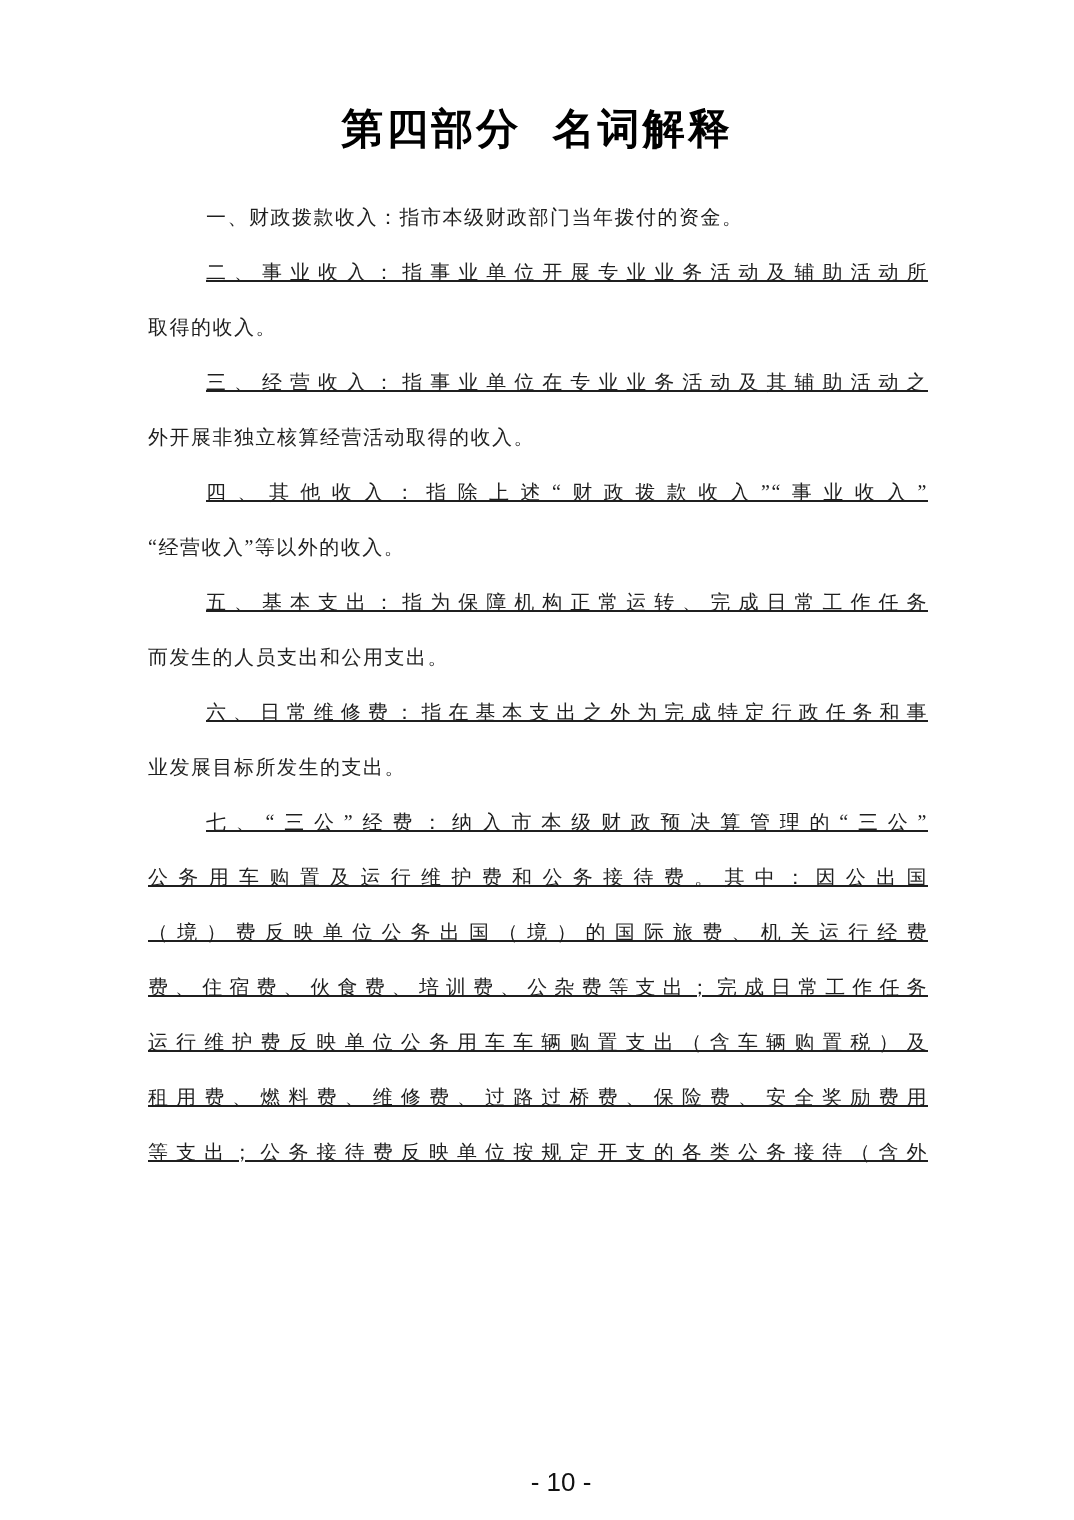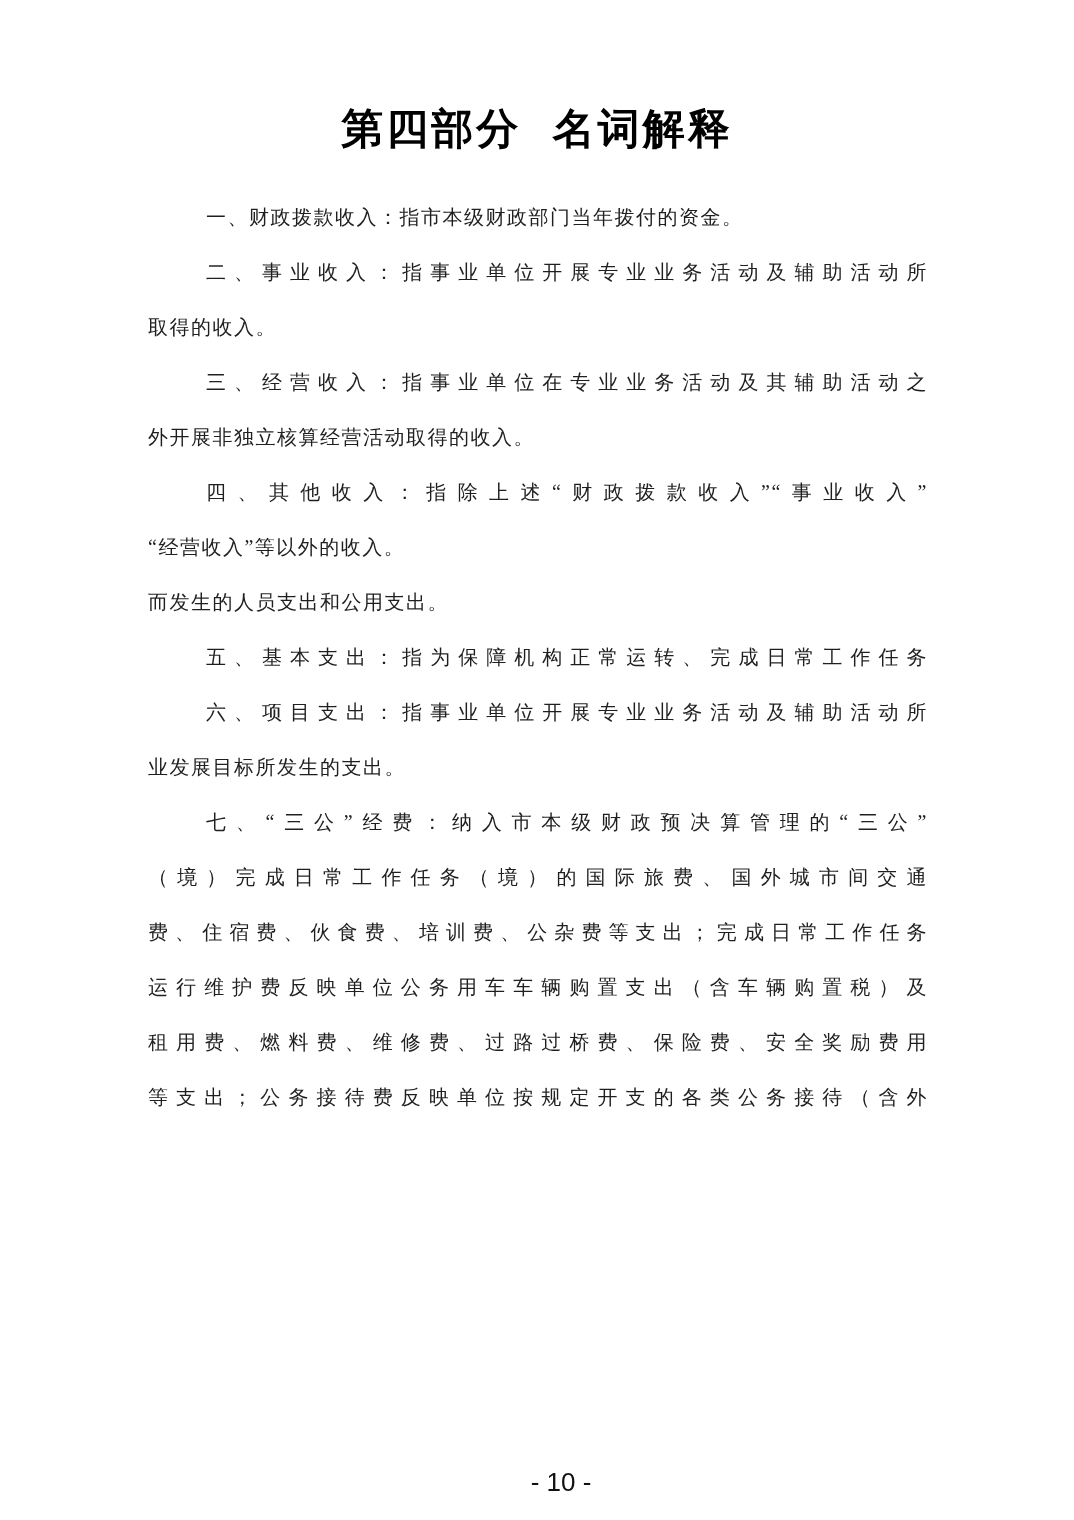--- a/index.html
+++ b/index.html
@@ -47,20 +47,21 @@
     font-size: 20px;
     letter-spacing: 1.5px;
     white-space: normal;
     overflow: visible;
   }
   .line.indent { text-indent: 58px; }
   .line.fill {
     text-align: justify;
     text-align-last: justify;
     text-justify: inter-character;
+    text-decoration: underline;
   }
   .footer {
     position: absolute;
     top: 1460px;
     left: 0;
     width: 100%;
     height: 44px;
     line-height: 44px;
     text-align: center;
     font-family: "Liberation Sans", "DejaVu Sans", sans-serif;
@@ -91,32 +92,33 @@
       <div class="line indent fill">三、经营收入：指事业单位在专业业务活动及其辅助活动之</div>
       <div class="line">外开展非独立核算经营活动取得的收入。</div>
     </div>
 
     <div class="para">
       <div class="line indent fill">四、其他收入：指除上述“财政拨款收入”“事业收入”</div>
       <div class="line">“经营收入”等以外的收入。</div>
     </div>
 
     <div class="para">
+      <div class="line indent fill">五、基本支出：指为保障机构正常运转、完成日常工作任务</div>
       <div class="line">而发生的人员支出和公用支出。</div>
-      <div class="line indent fill">五、基本支出：指为保障机构正常运转、完成日常工作任务</div>
     </div>
 
     <div class="para">
-      <div class="line indent fill">六、项目支出：指事业单位开展专业业务活动及辅助活动所</div>
+      <div class="line indent fill">六、日常维修费：指在基本支出之外为完成特定行政任务和事</div>
       <div class="line">业发展目标所发生的支出。</div>
     </div>
 
     <div class="para">
       <div class="line indent fill">七、“三公”经费：纳入市本级财政预决算管理的“三公”</div>
-      <div class="line fill">（境）完成日常工作任务（境）的国际旅费、国外城市间交通</div>
+      <div class="line fill">公务用车购置及运行维护费和公务接待费。其中：因公出国</div>
+      <div class="line fill">（境）费反映单位公务出国（境）的国际旅费、机关运行经费</div>
       <div class="line fill">费、住宿费、伙食费、培训费、公杂费等支出；完成日常工作任务</div>
       <div class="line fill">运行维护费反映单位公务用车车辆购置支出（含车辆购置税）及</div>
       <div class="line fill">租用费、燃料费、维修费、过路过桥费、保险费、安全奖励费用</div>
       <div class="line fill">等支出；公务接待费反映单位按规定开支的各类公务接待（含外</div>
     </div>
 
 
   </div>
 
   <div class="footer">

